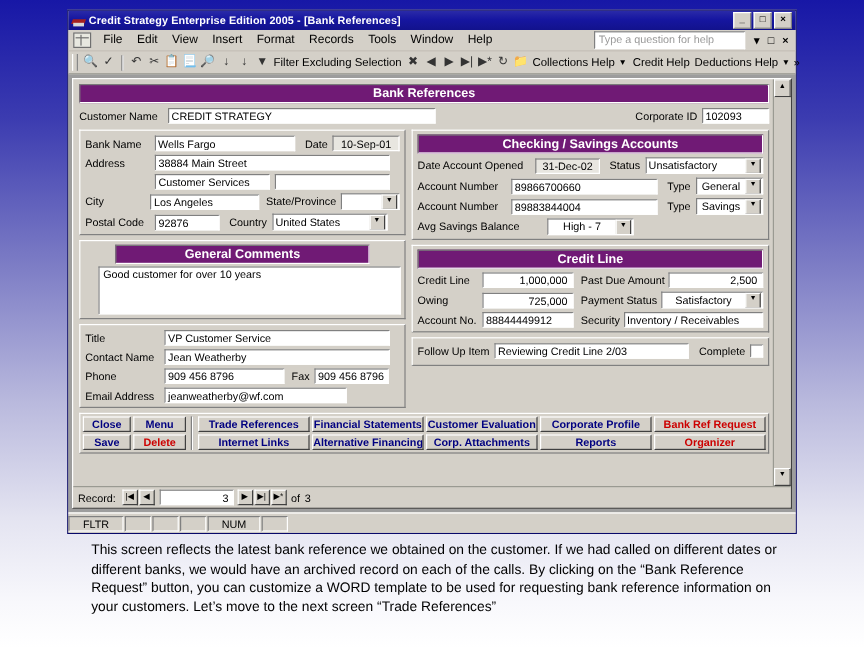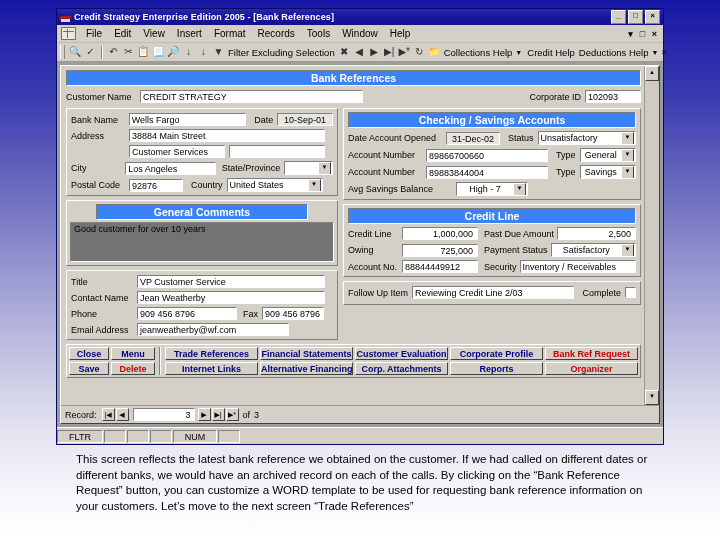--- a/index.html
+++ b/index.html
@@ -64,21 +64,21 @@
   .formwin{flex:1;background:#d4d0c8;border:1px solid;
     border-color:#ffffff #404040 #404040 #ffffff;display:flex;flex-direction:column;overflow:hidden;}
   .formbody{flex:1;display:flex;overflow:hidden;}
   .formcanvas{flex:1;padding:4px 3px 0 5px;overflow:hidden;position:relative;}
   .vscroll{width:14px;flex:0 0 14px;background:#d4d0c8;border-left:1px solid #9a9a92;
     display:flex;flex-direction:column;}
   .vsbtn{height:13px;background:#d4d0c8;border:1px solid;
     border-color:#ffffff #404040 #404040 #ffffff;font-size:6px;text-align:center;line-height:11px;}
   .vstrack{flex:1;background:#cfcbc3;}
   
-  .banner{background:#3b82f6;color:#fff;font-size:10.5px;font-weight:bold;
+  .banner{background:#701a75;color:#fff;font-size:10.5px;font-weight:bold;
     text-align:center;line-height:14px;height:14px;border:1px solid;
     border-color:#7a7a7a #ffffff #ffffff #7a7a7a;}
   .bannerwrap{margin-bottom:4px;}
   
   .lbl{font-size:9px;color:#000;white-space:nowrap;}
   .fld{
     background:#fff;border:1px solid;border-color:#808080 #ffffff #ffffff #808080;
     font-size:9px;color:#000;height:13px;line-height:13px;padding:0 2px;
     overflow:hidden;white-space:nowrap;box-sizing:border-box;
   }
@@ -95,22 +95,22 @@
   .combo .cbtn{width:11px;height:11px;flex:0 0 11px;margin-right:1px;background:#d4d0c8;
     border:1px solid;border-color:#ffffff #404040 #404040 #ffffff;
     font-size:6px;line-height:9px;text-align:center;color:#000;}
   .row{display:flex;align-items:center;margin-bottom:3px;}
   
   .custrow{display:flex;align-items:center;margin:2px 0 5px 0;}
   
   .panelbox{border:1px solid;border-color:#ffffff #808080 #808080 #ffffff;padding:4px;}
   .leftcol{width:272px;flex:0 0 272px;}
   .rightcol{flex:1;margin-left:5px;}
-  .memo{background:#737373;border:1px solid;border-color:#808080 #ffffff #ffffff #808080;
-    height:36px;font-size:9px;padding:1px 3px;color:#000;line-height:11px;}
+  .memo{background:#ffffff;border:1px solid;border-color:#808080 #ffffff #ffffff #808080;
+    height:36px;font-size:9px;padding:1px 3px;color:#000;line-height:11px;margin-left:12px;}
   
   .btnpanel{display:flex;margin-top:4px;border:1px solid;
     border-color:#ffffff #808080 #808080 #ffffff;padding:2px;}
   .btn{
     background:#d4d0c8;border:1px solid;border-color:#ffffff #404040 #404040 #ffffff;
     font-size:9px;font-weight:bold;color:#000080;text-align:center;
     height:13px;line-height:12px;box-sizing:border-box;white-space:nowrap;overflow:hidden;
   }
   .btn.red{color:#cc0000;}
   .btngrpA{display:grid;grid-template-columns:40px 44px;grid-gap:2px;}
@@ -163,20 +163,21 @@
     <span class="menuitem">File</span>
     <span class="menuitem">Edit</span>
     <span class="menuitem">View</span>
     <span class="menuitem">Insert</span>
     <span class="menuitem">Format</span>
     <span class="menuitem">Records</span>
     <span class="menuitem">Tools</span>
     <span class="menuitem">Window</span>
     <span class="menuitem">Help</span>
     <span class="tb-spacer"></span>
+    <span class="askbox">Type a question for help</span>
     <span class="mdibtns">
       <span>▾</span>
       <span>□</span>
       <span>×</span>
     </span>
   </div>
 
   <div class="toolbar">
     <span class="tbgrip"></span>
     <span class="ticon">🔍</span>

